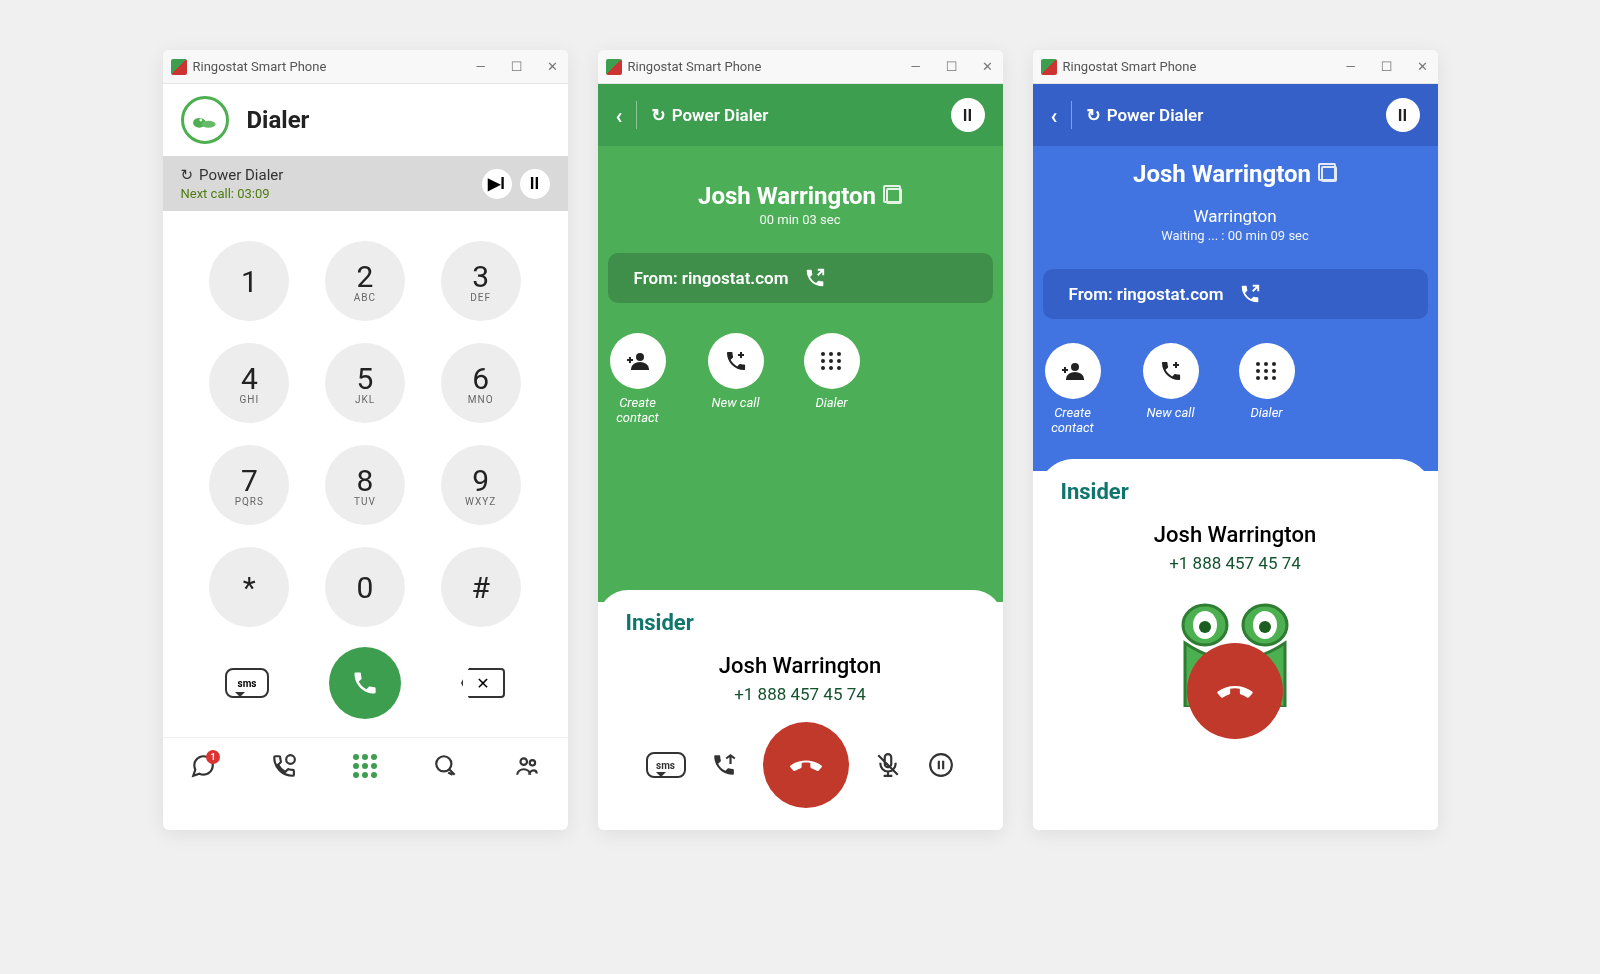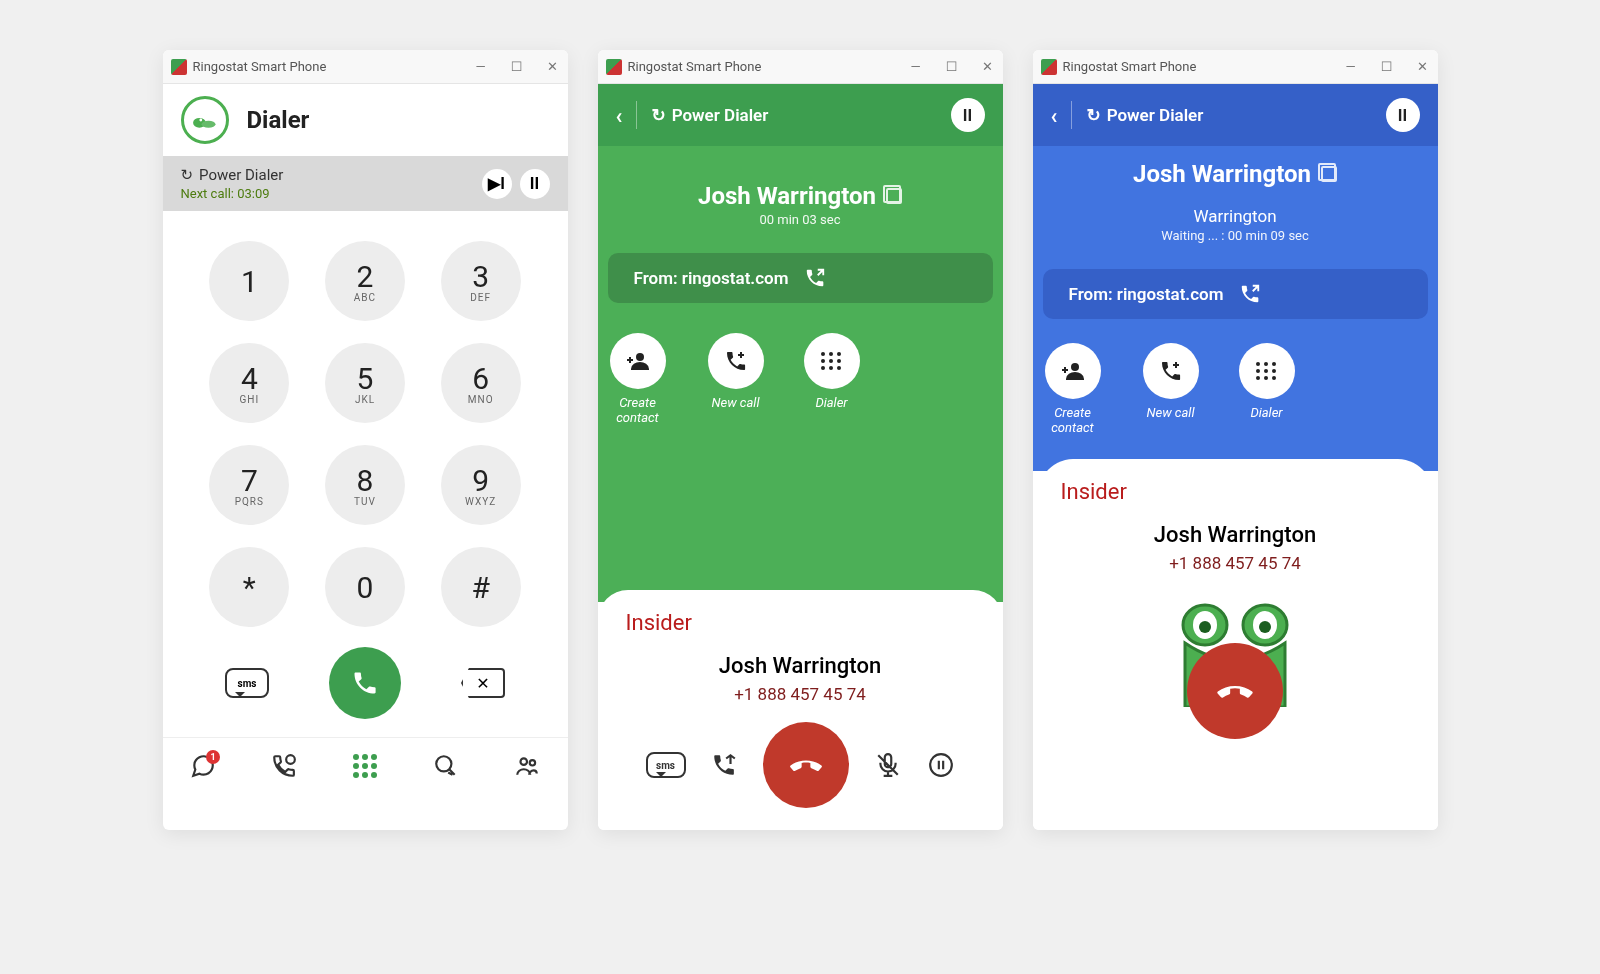--- a/index.html
+++ b/index.html
@@ -53,23 +53,23 @@
   .status-label{font-size:17px;margin-top:18px;}
   .timer{font-size:13px;margin-top:2px;opacity:.92;}
   .from-pill{margin:26px auto 0; padding:14px 26px; border-radius:10px; display:flex;align-items:center;gap:16px;font-size:17px;font-weight:600;}
   .green-top .from-pill{background:#3f8f4a;}
   .blue-top .from-pill{background:#3560c8;}
   .action-row{display:flex;justify-content:flex-start;gap:40px;margin-top:30px;font-style:italic;}
   .action-col{display:flex;flex-direction:column;align-items:center;gap:6px;font-size:13px;text-align:center;}
   .action-col .circ{width:56px;height:56px;background:#fff;border-radius:50%;display:flex;align-items:center;justify-content:center;color:#222;cursor:pointer;}
   .white-section{background:#fff;border-radius:30px 30px 0 0;padding:20px 28px 10px;margin-top:-12px;}
   .white-section.blue-curve{border-radius:40px 40px 0 0/50px 50px 0 0;}
-  .insider{font-size:22px;font-weight:400;color:#b91c1c;}
+  .insider{font-size:22px;font-weight:700;color:#0f766e;}
   .wname{font-size:22px;font-weight:500;text-align:center;margin-top:18px;}
-  .wphone{font-size:17px;text-align:center;margin-top:6px;color:#7f1d1d;}
+  .wphone{font-size:17px;text-align:center;margin-top:6px;color:#14532d;}
   .call-controls{display:flex;align-items:center;justify-content:space-between;padding:18px 20px 12px;}
   .cc-ic{width:28px;height:28px;display:flex;align-items:center;justify-content:center;color:#333;cursor:pointer;}
   .hangup{width:86px;height:86px;background:#c0392b;border-radius:50%;display:flex;align-items:center;justify-content:center;cursor:pointer;margin:16px auto 10px;}
   .small-dots{display:grid;grid-template-columns:repeat(3,4px);gap:3px;}
   .small-dots span{width:4px;height:4px;background:#222;border-radius:50%;}
   .frog-wrap{display:flex;justify-content:center;margin-top:14px;position:relative;height:120px;}
 
   svg { display:block; }
 </style>
 </head>

